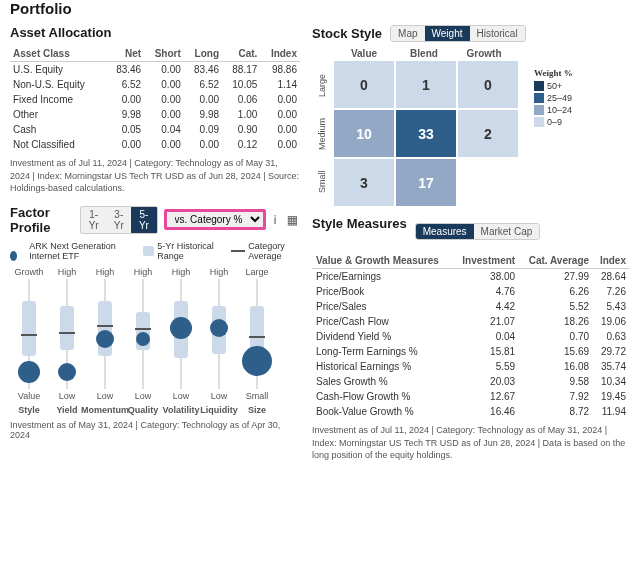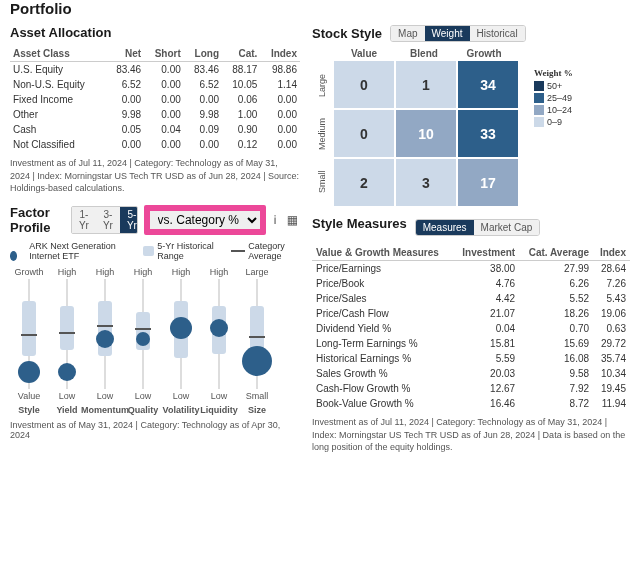--- a/index.html
+++ b/index.html
@@ -23,21 +23,21 @@
     .tab-btn.active { background: #1a3a5c; color: #fff; }
     .style-matrix { display: grid; grid-template-columns: repeat(3, 60px); grid-template-rows: repeat(3, 45px); gap: 2px; }
     .legend { font-size: 9px; }
     .legend-title { font-weight: bold; margin-bottom: 3px; font-family: Liberation Serif, serif; }
     .legend-item { display: flex; align-items: center; gap: 3px; margin-bottom: 2px; }
     .legend-box { width: 10px; height: 10px; flex-shrink: 0; }
 
     
     .factor-section { margin-top: 10px; }
     .factor-header { display: flex; align-items: center; gap: 6px; margin-bottom: 6px; }
-    .vs-select { font-size: 12px; border: 6px solid #ec4899; border-radius: 2px; padding: 1px 4px; }
+    .vs-select { font-size: 10px; border: 3px solid #ec4899; border-radius: 2px; padding: 1px 4px; }
     .factor-legend { display: flex; align-items: flex-end; gap: 12px; margin-bottom: 6px; font-size: 9px; }
     .legend-dot { width: 10px; height: 10px; border-radius: 50%; display: inline-block; }
     .legend-line { width: 20px; height: 2px; display: inline-block; background: #555; }
     .factor-footnote { font-size: 9px; color: #555; margin-top: 5px; }
 
     
     .measures-section { margin-top: 0; }
     .measures-header { display: flex; align-items: center; gap: 8px; margin-bottom: 6px; }
     .measures-table { width: 100%; border-collapse: collapse; font-size: 10px; }
     .measures-table th { text-align: right; font-weight: bold; color: #555; padding: 2px 4px; border-bottom: 1px solid #ccc; font-size: 10px; }
@@ -250,21 +250,20 @@
               </div>
             <div style="display:flex;">
               <div id="style-labels-left" style="display:flex;flex-direction:column;justify-content:space-around;margin-right:2px;width:20px;">
                   <span style="font-size: 9px; color: rgb(85, 85, 85); height: 47px; display: flex; align-items: center; justify-content: center; writing-mode: vertical-rl; transform: rotate(180deg);">Large</span>
                   <span style="font-size: 9px; color: rgb(85, 85, 85); height: 47px; display: flex; align-items: center; justify-content: center; writing-mode: vertical-rl; transform: rotate(180deg);">Medium</span>
                   <span style="font-size: 9px; color: rgb(85, 85, 85); height: 47px; display: flex; align-items: center; justify-content: center; writing-mode: vertical-rl; transform: rotate(180deg);">Small</span>
                 </div>
               <div id="style-matrix" class="style-matrix" style="display: grid; grid-template-columns: repeat(3, 60px); grid-template-rows: repeat(3, 47px); gap: 2px;">
                   <div style="display: flex; align-items: center; justify-content: center; font-size: 14px; font-weight: bold; background: rgb(204, 217, 232); color: rgb(51, 51, 51);">0</div>
                   <div style="display: flex; align-items: center; justify-content: center; font-size: 14px; font-weight: bold; background: rgb(204, 217, 232); color: rgb(51, 51, 51);">1</div>
-                  <div style="display: flex; align-items: center; justify-content: center; font-size: 14px; font-weight: bold; background: rgb(45, 95, 138); color: rgb(255, 255, 255);">34</div>
                   <div style="display: flex; align-items: center; justify-content: center; font-size: 14px; font-weight: bold; background: rgb(204, 217, 232); color: rgb(51, 51, 51);">0</div>
                   <div style="display: flex; align-items: center; justify-content: center; font-size: 14px; font-weight: bold; background: rgb(146, 168, 196); color: rgb(255, 255, 255);">10</div>
                   <div style="display: flex; align-items: center; justify-content: center; font-size: 14px; font-weight: bold; background: rgb(45, 95, 138); color: rgb(255, 255, 255);">33</div>
                   <div style="display: flex; align-items: center; justify-content: center; font-size: 14px; font-weight: bold; background: rgb(204, 217, 232); color: rgb(51, 51, 51);">2</div>
                   <div style="display: flex; align-items: center; justify-content: center; font-size: 14px; font-weight: bold; background: rgb(204, 217, 232); color: rgb(51, 51, 51);">3</div>
                   <div style="display: flex; align-items: center; justify-content: center; font-size: 14px; font-weight: bold; background: rgb(146, 168, 196); color: rgb(255, 255, 255);">17</div>
                 </div>
             </div>
           </div>
           <div class="legend" style="margin-left:8px;margin-top:20px;">
@@ -286,21 +285,21 @@
                   <div class="legend-box" style="background:#ccd9e8"></div>
                   <span>0–9</span>
                 </div>
               </div>
           </div>
         </div>
       </div>
 
       <div class="measures-section" style="margin-top:10px;">
         <div class="measures-header">
-          <span class="section-title" style="margin-bottom:8px">Style Measures</span>
+          <span class="section-title" style="margin-bottom:16px">Style Measures</span>
           <div id="measures-tabs" class="tab-group">
               <button class="tab-btn active">Measures</button>
               <button class="tab-btn">Market Cap</button>
             </div>
         </div>
         <table class="measures-table">
           <thead>
             <tr id="measures-table-header">
                 <th>Value &amp; Growth Measures</th>
                 <th>Investment</th>

